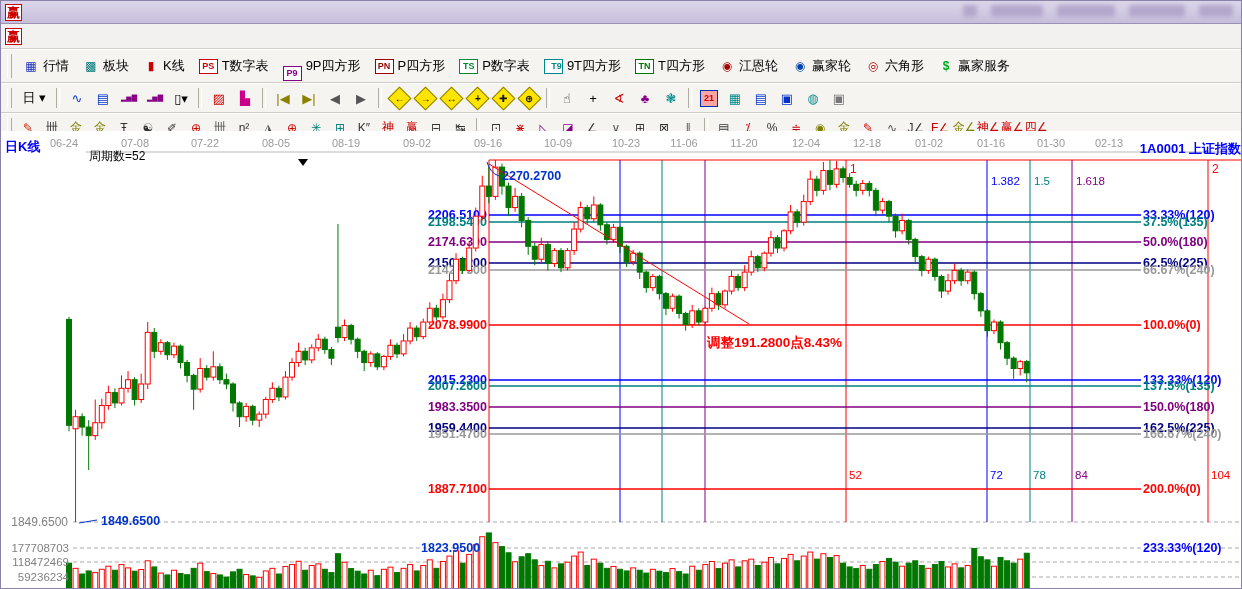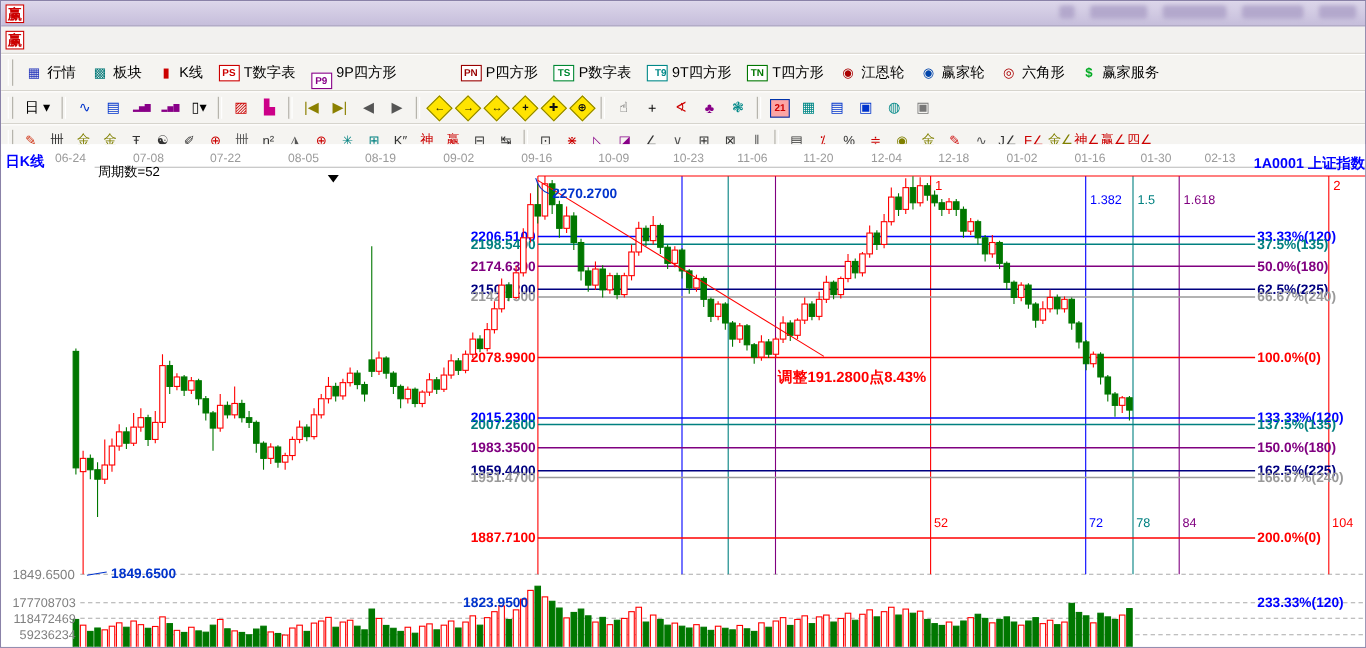--- a/index.html
+++ b/index.html
@@ -83,21 +83,21 @@
     </span>
     <span class="tb-btn">
       <span class="lbox" style="color: rgb(204, 0, 0);">PS</span>
       <span>T数字表</span>
     </span>
     <span class="tb-btn">
       <span class="lbox" style="color: rgb(136, 0, 136); margin-top: 14px;">P9</span>
       <span>9P四方形</span>
     </span>
     <span class="tb-btn">
-      <span class="lbox" style="color: rgb(153, 0, 0); margin-left: 44px;">PN</span>
+      <span class="lbox" style="color: rgb(153, 0, 0);">PN</span>
       <span>P四方形</span>
     </span>
     <span class="tb-btn">
       <span class="lbox" style="color: rgb(0, 136, 51);">TS</span>
       <span>P数字表</span>
     </span>
     <span class="tb-btn">
       <span class="lbox" style="color: rgb(0, 136, 136); text-align: right;">T9</span>
       <span>9T四方形</span>
     </span>

